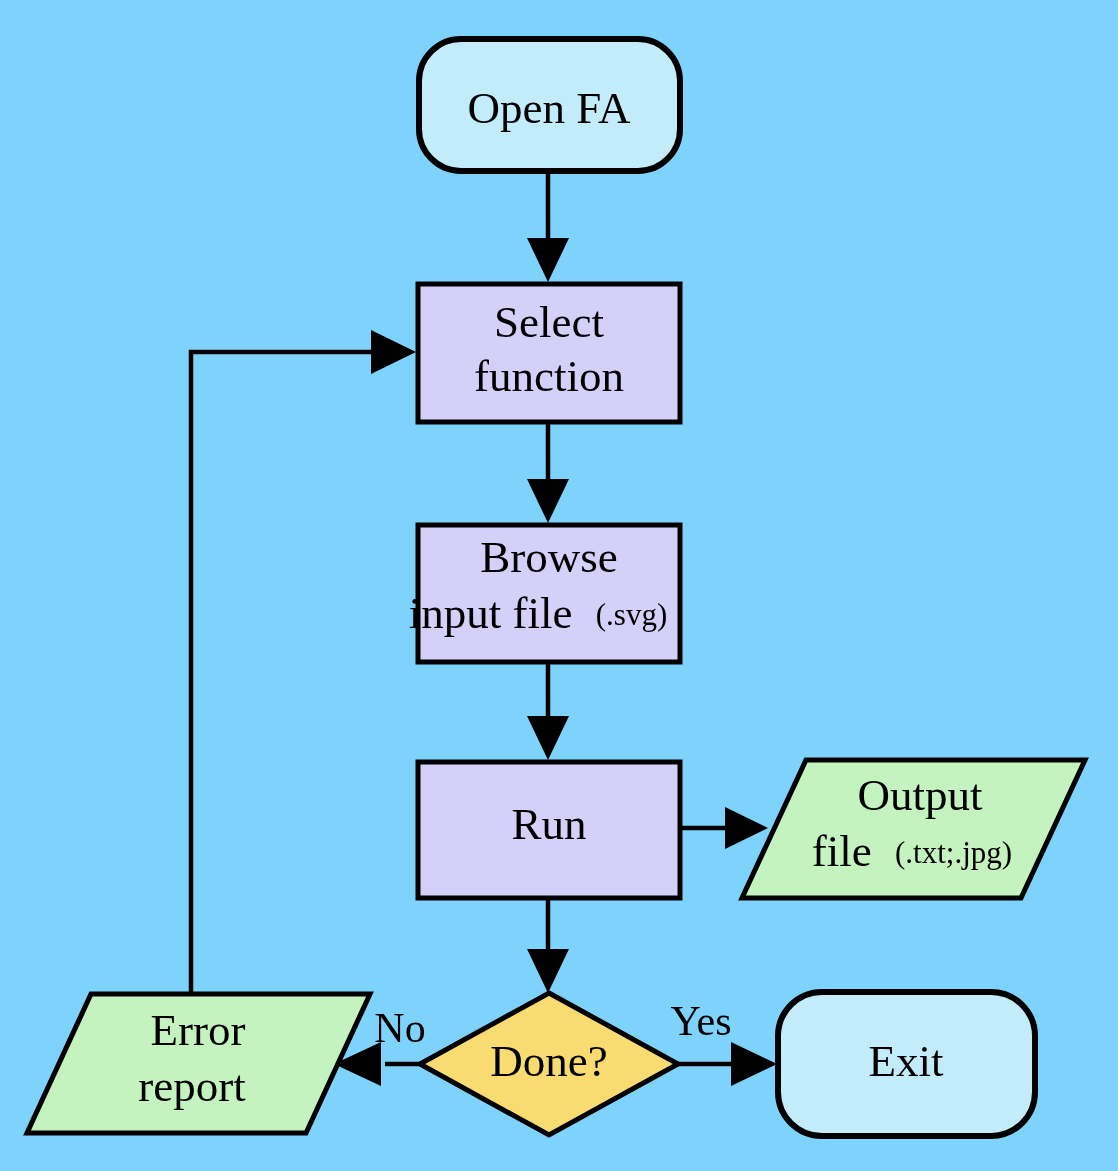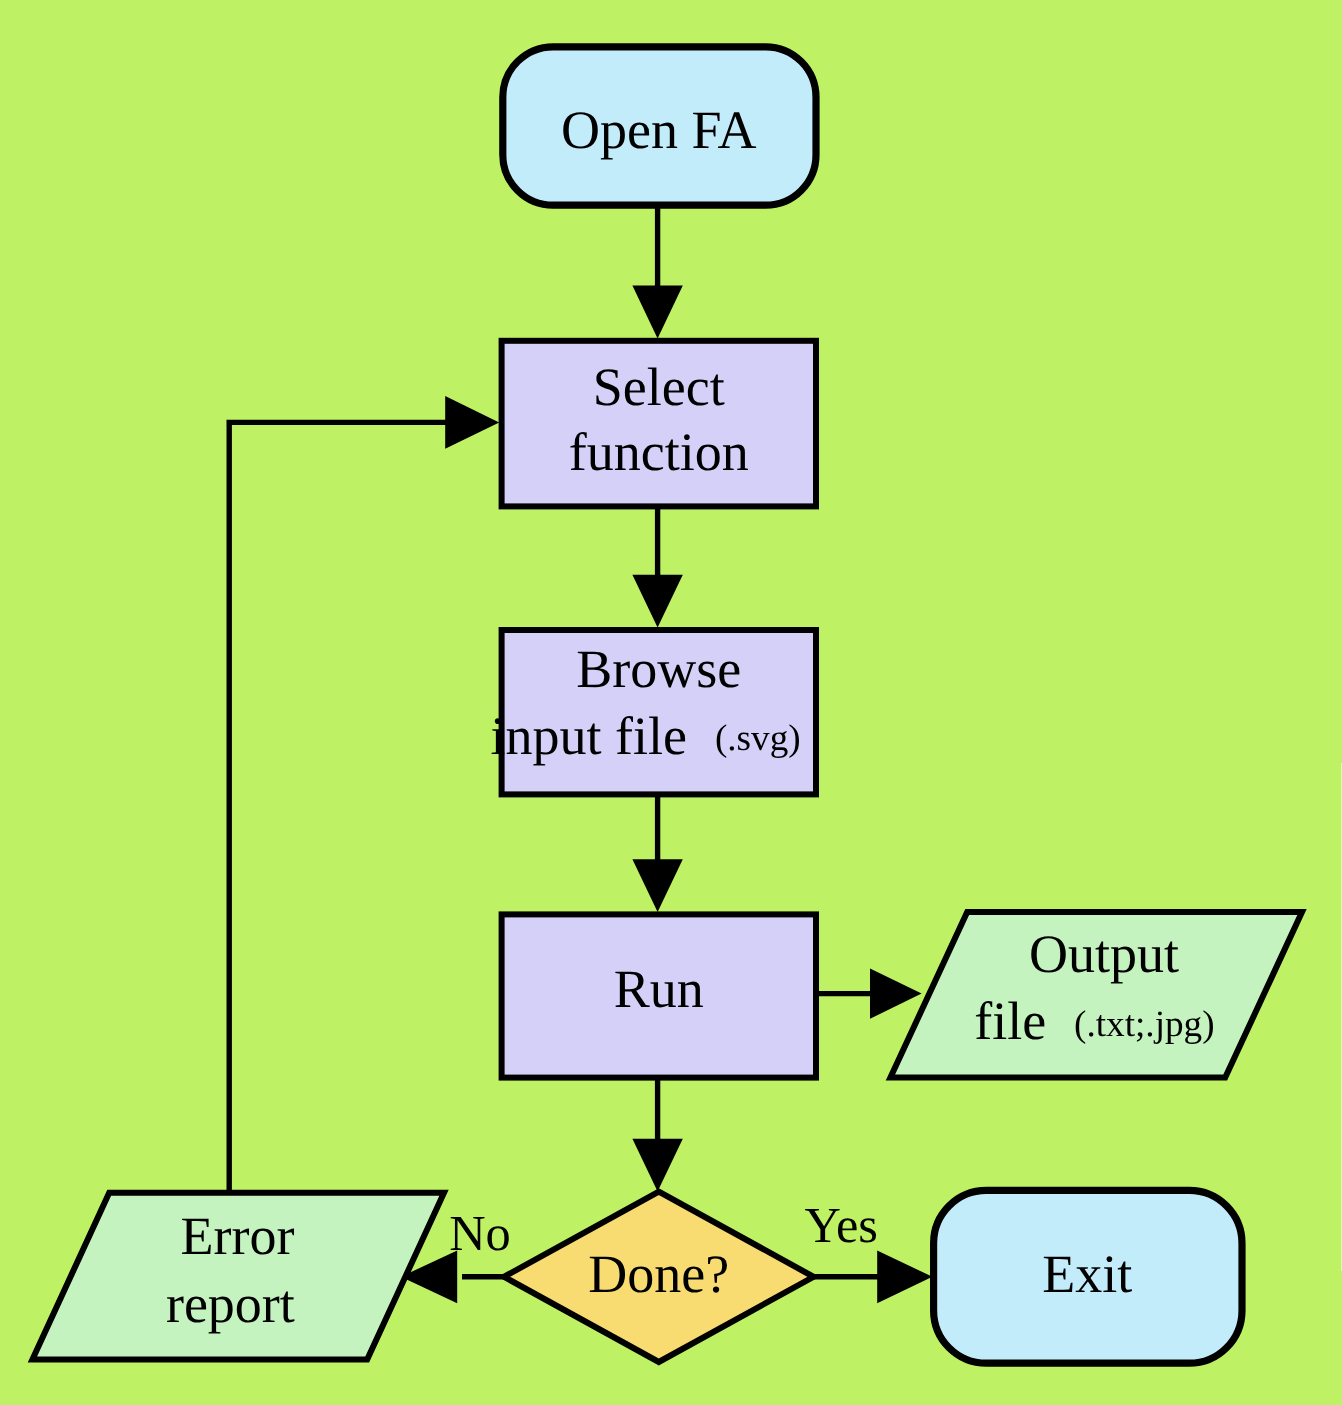--- a/index.html
+++ b/index.html
@@ -10,21 +10,21 @@
   body {
     width: 1118px;
     height: 1171px;
     overflow: hidden;
     font-family: "Liberation Serif", "DejaVu Serif", serif;
   }
   #flowchart-root {
     position: relative;
     width: 1118px;
     height: 1171px;
-    background: #bef264;
+    background: #7dd3fc;
   }
   svg.chart-canvas {
     display: block;
     width: 1118px;
     height: 1171px;
   }
   .node-shape {
     stroke: #000000;
     stroke-width: 5;
     stroke-linejoin: miter;

